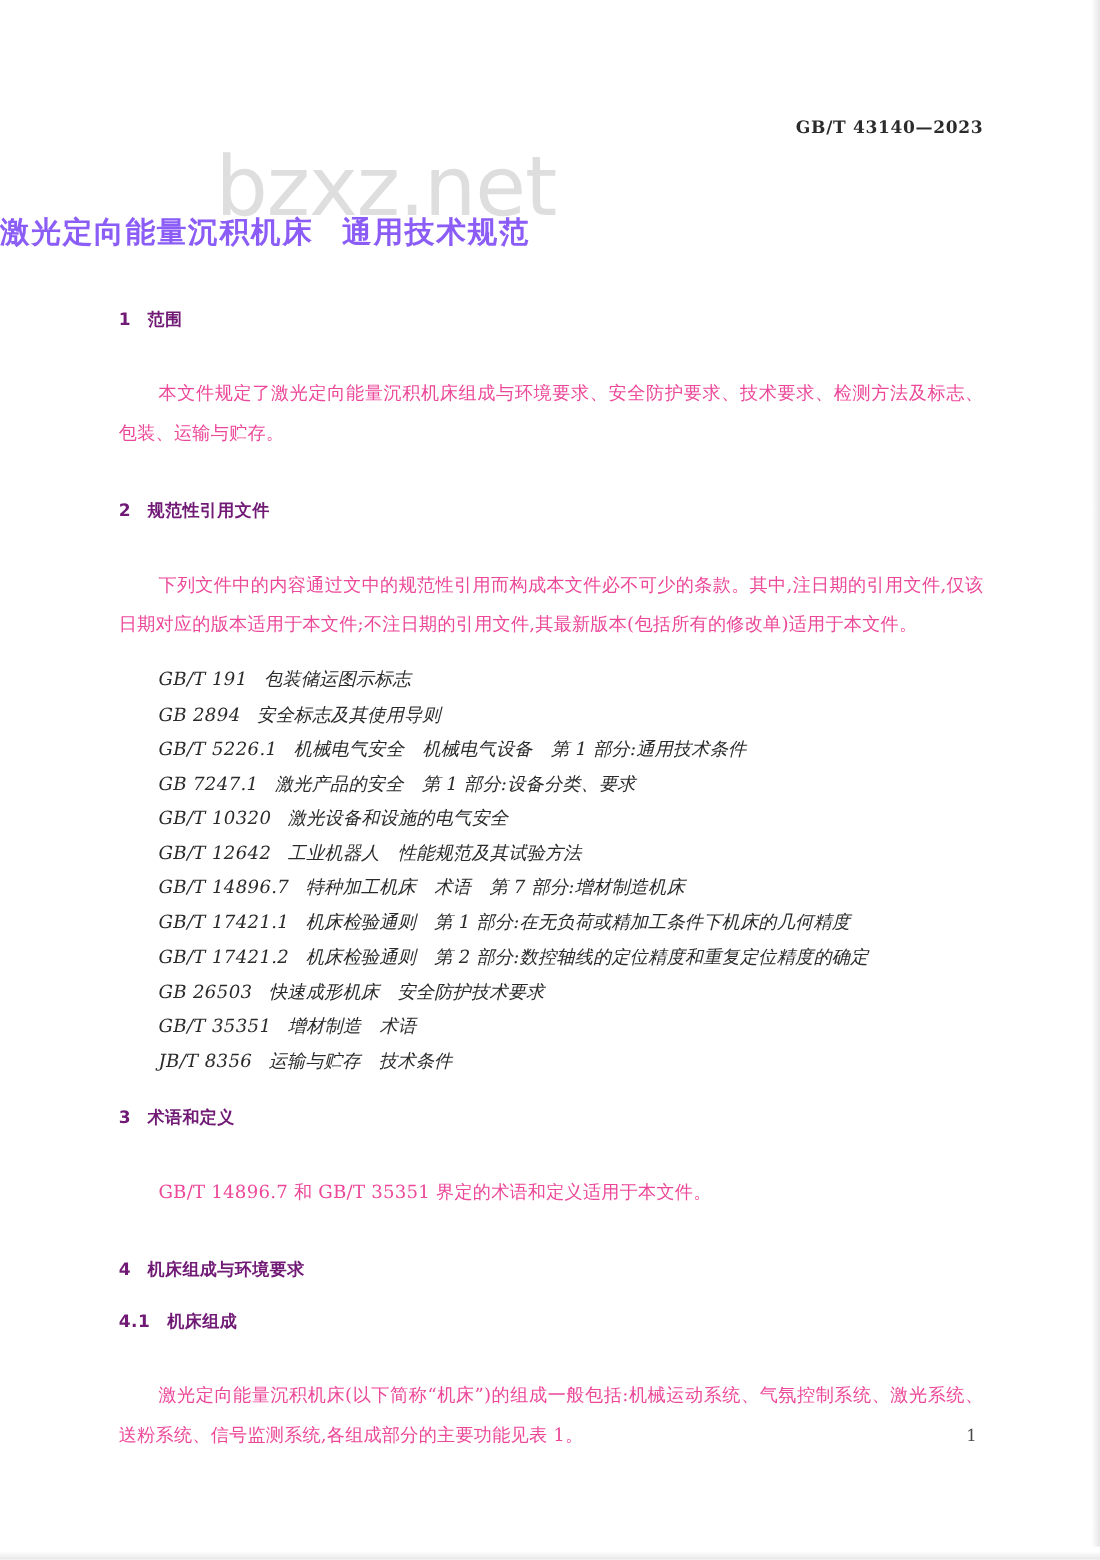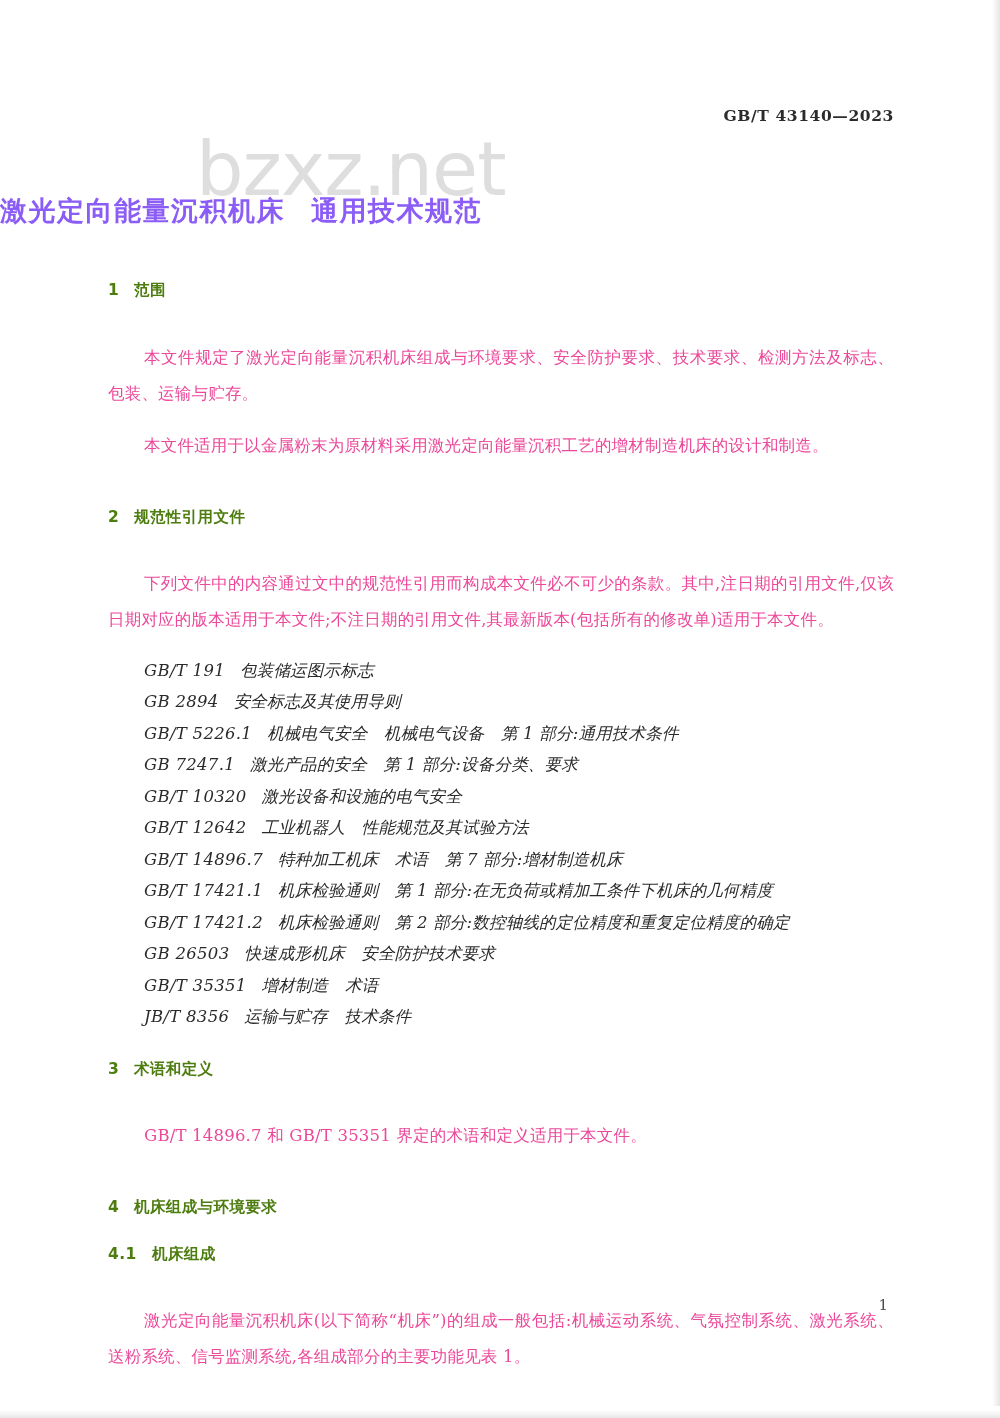--- a/index.html
+++ b/index.html
@@ -92,21 +92,21 @@
     left: 108px;
     top: 280px;
     width: 786px;
   }
 
   
   .h1-sec {
     font-family: "DejaVu Sans", sans-serif;
     font-size: 15.5px;
     font-weight: bold;
-    color: #4d7c0f;
+    color: #701a75;
     letter-spacing: 0.4px;
     white-space: nowrap;
   }
   .h1-sec .num {
     display: inline-block;
     min-width: 26px;
   }
 
   
   .para {
@@ -174,21 +174,20 @@
     <span>激光定向能量沉积机床</span><span class="title-gap"></span><span>通用技术规范</span>
   </div>
 
   <div class="content">
 
     <div class="h1-sec">
       <span class="num">1</span><span>范围</span>
     </div>
     <div class="sp-after-head"></div>
     <p class="para">本文件规定了激光定向能量沉积机床组成与环境要求、安全防护要求、技术要求、检测方法及标志、包装、运输与贮存。</p>
-    <p class="para">本文件适用于以金属粉末为原材料采用激光定向能量沉积工艺的增材制造机床的设计和制造。</p>
 
     <div class="sp-before-head"></div>
 
     <div class="h1-sec">
       <span class="num">2</span><span>规范性引用文件</span>
     </div>
     <div class="sp-after-head"></div>
     <p class="para">下列文件中的内容通过文中的规范性引用而构成本文件必不可少的条款。其中,注日期的引用文件,仅该日期对应的版本适用于本文件;不注日期的引用文件,其最新版本(包括所有的修改单)适用于本文件。</p>
 
     <ul class="ref-list">

